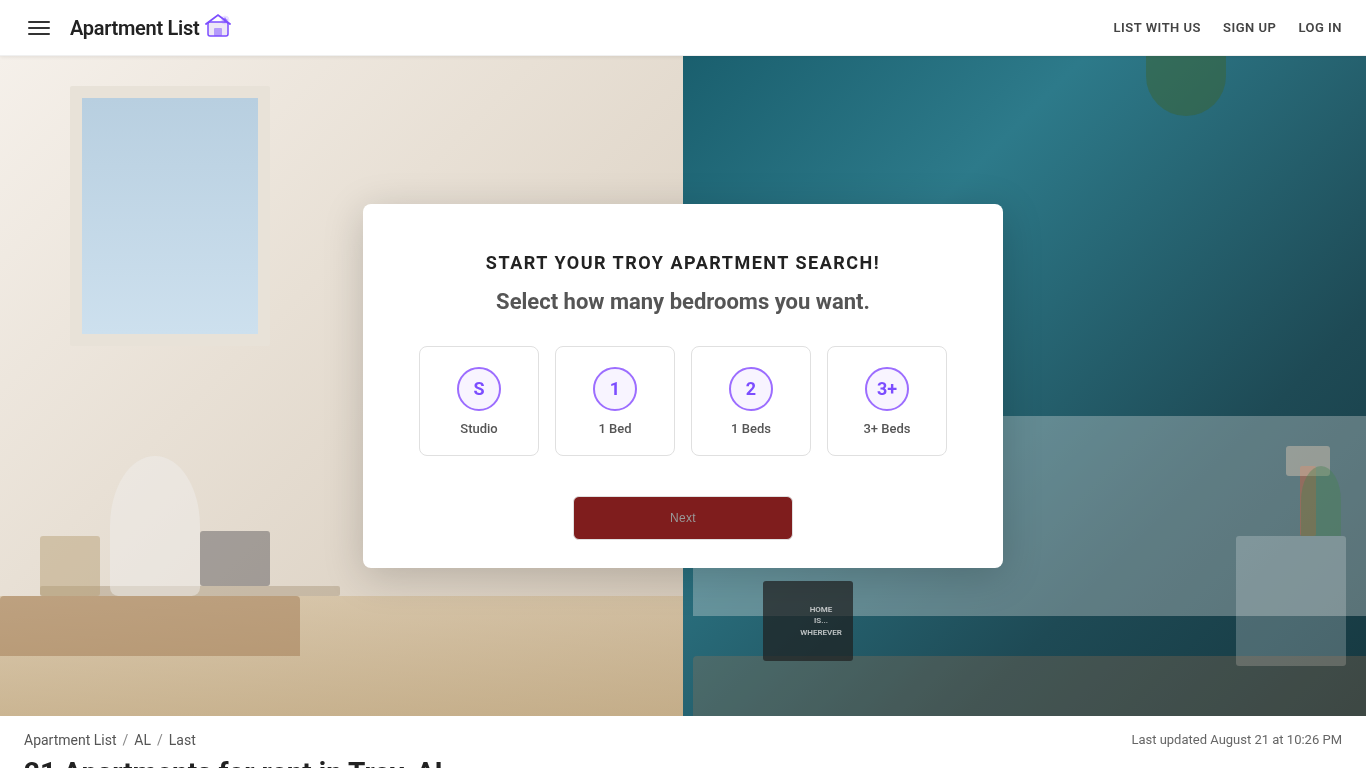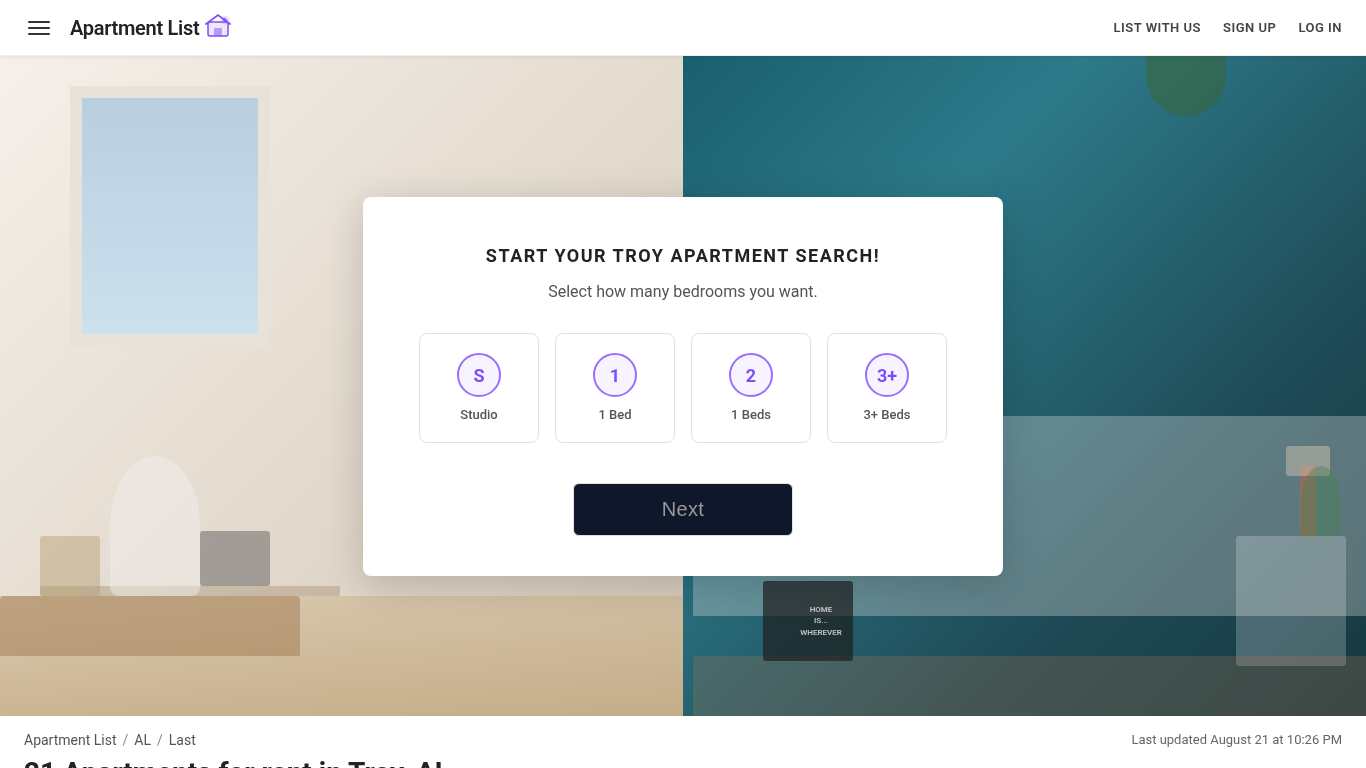--- a/index.html
+++ b/index.html
@@ -69,44 +69,44 @@
       position: absolute;
       top: 0; left: 0; right: 0; bottom: 0;
       display: flex;
       align-items: center;
       justify-content: center;
       z-index: 50;
     }
     .modal {
       background: #fff;
       border-radius: 8px;
-      padding: 48px 48px 40px;
+      padding: 48px 48px 28px;
       width: 640px;
       min-height: 360px;
       box-shadow: 0 8px 40px rgba(0,0,0,0.18);
       display: flex;
       flex-direction: column;
       align-items: center;
       gap: 0;
     }
     .modal-title {
       font-size: 18px;
       font-weight: 700;
       letter-spacing: 1.5px;
       color: #222;
       text-align: center;
       text-transform: uppercase;
       margin-bottom: 16px;
     }
     .modal-subtitle {
-      font-size: 16px;
+      font-size: 22px;
       color: #555;
       text-align: center;
       margin-bottom: 32px;
-      font-weight: 400;
+      font-weight: 700;
     }
     .bedroom-options {
       display: flex;
       gap: 16px;
       margin-bottom: 40px;
     }
     .bedroom-card {
       width: 120px;
       height: 110px;
       border: 1px solid #e0e0e0;
@@ -137,23 +137,23 @@
       font-size: 13px;
       color: #555;
       font-weight: 500;
     }
     .next-button {
       width: 100%;
       max-width: 220px;
       padding: 14px 0;
       border: 1px solid #e0e0e0;
       border-radius: 6px;
-      background: #0f172a;
+      background: #7f1d1d;
       color: #999;
-      font-size: 20px;
+      font-size: 12px;
       font-weight: 500;
       cursor: pointer;
       letter-spacing: 0.3px;
       transition: background 0.2s, color 0.2s;
     }
 
     
     .below-hero {
       background: #fff;
       padding: 16px 24px 0;

